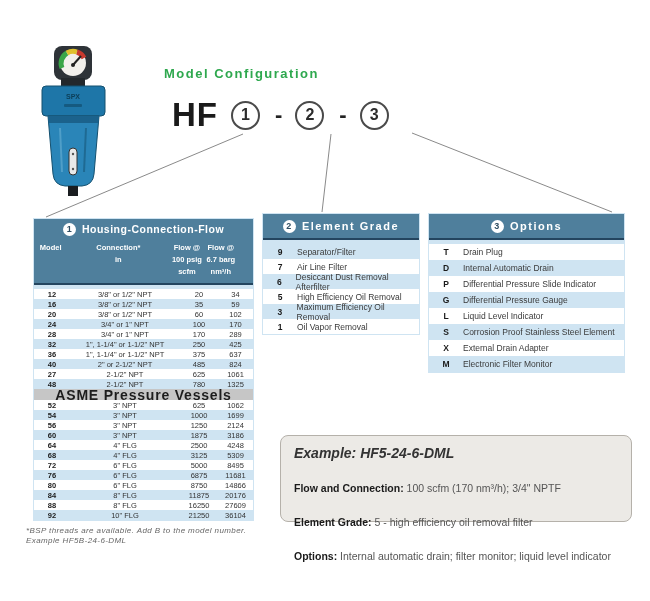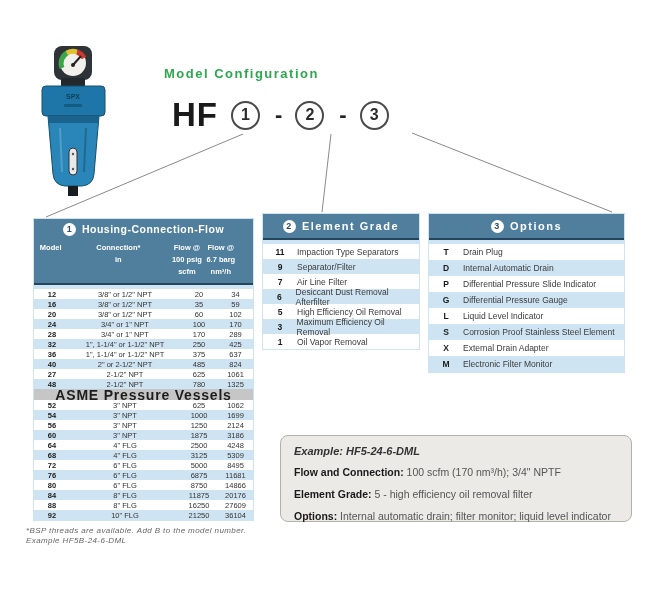--- a/index.html
+++ b/index.html
@@ -72,22 +72,22 @@
   .table-options .grow{height:16px;}
   .g-code{width:34px;text-align:center;font-weight:bold;color:#1a1a1a;}
   .g-label{color:#3a3a3a;}
 
   
   .example{
     position:absolute;left:280px;top:435px;width:352px;height:87px;
     background:#eceae6;border:1px solid #b5b1aa;border-radius:8px;
     box-sizing:border-box;padding:9px 13px;
   }
-  .ex-title{font-style:italic;font-weight:bold;font-size:11px;color:#333;}
-  .ex-line{font-size:10.5px;color:#555;line-height:14px;margin-top:8px;}
+  .ex-title{font-style:italic;font-weight:bold;font-size:14px;color:#333;}
+  .ex-line{font-size:10.5px;color:#555;line-height:14px;margin-top:20px;}
   .ex-line:first-of-type{margin-top:10px;}
   .ex-label{font-weight:bold;color:#1a1a1a;}
 </style>
 </head>
 <body>
 
 <svg class="connectors" width="650" height="601">
   <line x1="243" y1="134" x2="46" y2="217" stroke="#8a8a8a" stroke-width="1"></line>
   <line x1="331" y1="134" x2="322" y2="212" stroke="#8a8a8a" stroke-width="1"></line>
   <line x1="412" y1="133" x2="612" y2="212" stroke="#8a8a8a" stroke-width="1"></line>
@@ -299,24 +299,20 @@
 </div>
 
 <div class="tbl table-element">
   <div class="tbl-title g-title">
     <span class="badge">2</span>
     <span>Element Grade</span>
   </div>
   <div class="navy"></div>
   <div class="spacer"></div>
   <div id="element-rows">
-      <div class="grow">
-        <span class="g-code">11</span>
-        <span class="g-label">Impaction Type Separators</span>
-      </div>
       <div class="grow alt">
         <span class="g-code">9</span>
         <span class="g-label">Separator/Filter</span>
       </div>
       <div class="grow">
         <span class="g-code">7</span>
         <span class="g-label">Air Line Filter</span>
       </div>
       <div class="grow alt">
         <span class="g-code">6</span>

